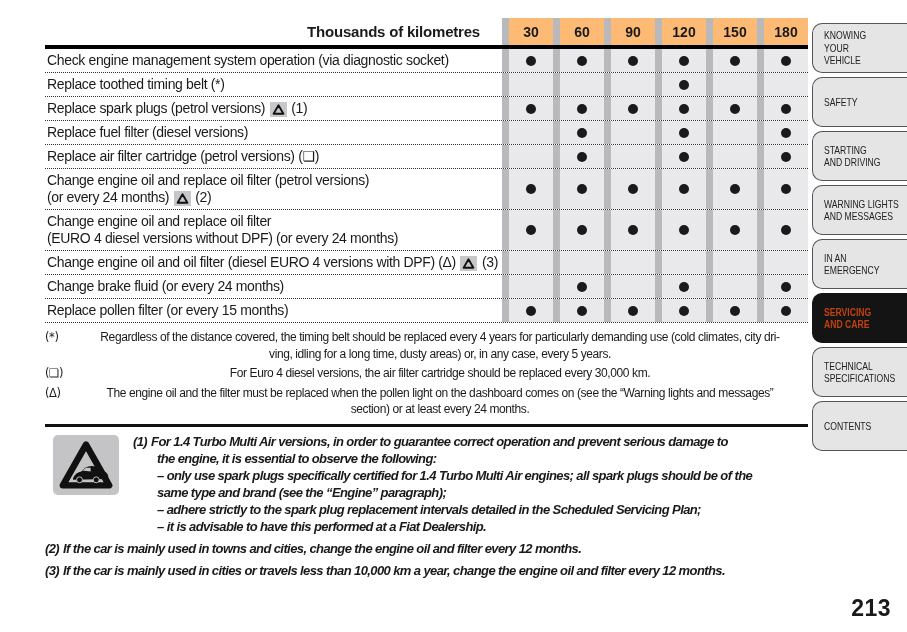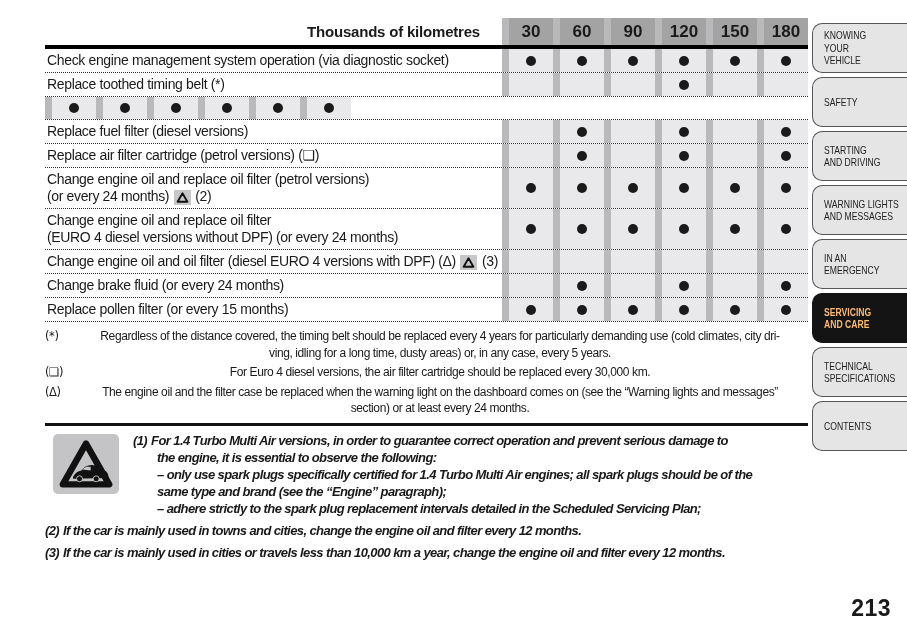--- a/index.html
+++ b/index.html
@@ -10,21 +10,21 @@
   
   .t-row{display:flex;align-items:stretch;min-height:22px;border-bottom:1px dotted #333;}
   .t-row.head{border-bottom:none;min-height:27px;}
   .t-label{width:457px;flex:none;display:flex;align-items:center;box-sizing:border-box;padding:3px 4px 3px 2px;}
   .t-label-text{font-size:14px;letter-spacing:-0.35px;line-height:17px;white-space:nowrap;
                 font-family:"Liberation Sans","DejaVu Sans",sans-serif;}
   .head .t-label{justify-content:flex-end;padding-right:22px;}
   .head-label{font-weight:bold;font-size:15px;letter-spacing:-0.2px;}
   .t-cell{width:51px;flex:none;box-sizing:border-box;border-left:7px solid #b9b9bb;
           background:#e9e9eb;display:flex;align-items:center;justify-content:center;}
-  .head .t-cell{background:#a3a3a3;font-weight:bold;font-size:17px;}
+  .head .t-cell{background:#fdba74;font-weight:bold;font-size:14px;}
   .head-bar{height:4px;background:#000;}
   .dot{width:10px;height:10px;border-radius:50%;background:#1a1a1a;}
   .tri-icon{display:inline-flex;width:17px;height:15px;background:#c7c7c9;
             align-items:center;justify-content:center;vertical-align:-2px;margin:0 1px;}
 
   
   .footnotes{margin-top:6px;font-size:12px;letter-spacing:-0.4px;line-height:16.5px;}
   .footnote{display:flex;margin-bottom:3px;}
   .fn-symbol{width:27px;flex:none;font-family:"DejaVu Sans","Liberation Sans",sans-serif;font-size:11.5px;}
   .fn-text{flex:1;text-align:center;}
@@ -41,21 +41,21 @@
   .note1-text .first{text-indent:-24px;}
   .note1-text div{white-space:nowrap;}
   .note-line{margin-top:5px;white-space:nowrap;}
   .note-prefix{margin-right:4px;}
 
   
   .sidebar{position:absolute;right:0;top:23px;width:95px;display:flex;flex-direction:column;gap:4px;}
   .tab{height:50px;flex:none;box-sizing:border-box;background:#e5e5e6;border:1px solid #555;border-right:none;
        border-radius:10px 0 0 10px;display:flex;align-items:center;padding-left:11px;color:#222;cursor:pointer;}
   .tab-label{font-size:10.5px;line-height:12.5px;letter-spacing:0;transform:scaleX(0.82);transform-origin:left center;white-space:nowrap;}
-  .tab.active{background:#141414;border-color:#141414;color:#fdba74;}
+  .tab.active{background:#141414;border-color:#141414;color:#c2410c;}
   .tab.active .tab-label{font-weight:bold;}
 
   .page-number{position:absolute;right:16px;bottom:10px;font-weight:bold;font-size:23px;letter-spacing:0.5px;}
 </style>
 </head>
 <body>
 
 <div class="page">
   <div class="content">
 
@@ -115,20 +115,27 @@
   <div class="t-cell"></div>
             <div class="t-cell"></div>
             <div class="t-cell"></div>
             <div class="t-cell">
               <span class="dot"></span>
             </div>
             <div class="t-cell"></div>
             <div class="t-cell"></div>
           </div>
           <div class="t-row">
+    <div class="t-label">
+              <span class="t-label-text">Replace spark plugs (petrol versions) <span class="tri-icon">
+                  <svg width="13" height="11" viewBox="0 0 20 18">
+                    <path d="M10 2 L18 16 L2 16 Z" fill="none" stroke="#111" stroke-width="3" stroke-linejoin="round"></path>
+                  </svg>
+                </span> (1)</span>
+            </div>
   <div class="t-cell">
               <span class="dot"></span>
             </div>
             <div class="t-cell">
               <span class="dot"></span>
             </div>
             <div class="t-cell">
               <span class="dot"></span>
             </div>
             <div class="t-cell">
@@ -293,21 +300,21 @@
   </div>
         <div class="footnote">
     <span class="fn-symbol">(❏)</span>
     <div class="fn-text">
             <div>For Euro 4 diesel versions, the air filter cartridge should be replaced every 30,000 km.</div>
           </div>
   </div>
         <div class="footnote">
     <span class="fn-symbol">(Δ)</span>
     <div class="fn-text">
-            <div>The engine oil and the filter case be replaced when the warning light on the dashboard comes on (see the “Warning lights and messages”</div>
+            <div>The engine oil and the filter must be replaced when the pollen light on the dashboard comes on (see the “Warning lights and messages”</div>
             <div>section) or at least every 24 months.</div>
           </div>
   </div>
       </div>
 
     <div class="divider"></div>
 
     <div class="notes">
       <div class="note1">
         <div class="warn-box">
@@ -318,20 +325,21 @@
             <circle cx="41" cy="43" r="3.2" fill="#111" stroke="#c4c4c6" stroke-width="1"></circle>
             <path d="M26 33 l4 -3 l5 0 l0 4 z" fill="#c4c4c6"></path>
           </svg>
         </div>
         <div class="note1-text">
             <div class="first"><span class="note-prefix">(1)</span>For 1.4 Turbo Multi Air versions, in order to guarantee correct operation and prevent serious damage to</div>
             <div>the engine, it is essential to observe the following:</div>
             <div>– only use spark plugs specifically certified for 1.4 Turbo Multi Air engines; all spark plugs should be of the</div>
             <div>same type and brand (see the “Engine” paragraph);</div>
             <div>– adhere strictly to the spark plug replacement intervals detailed in the Scheduled Servicing Plan;</div>
+            <div>– it is advisable to have this performed at a Fiat Dealership.</div>
           </div>
       </div>
       <div class="note-line">
         <span class="note-prefix">(2)</span><span>If the car is mainly used in towns and cities, change the engine oil and filter every 12 months.</span>
       </div>
       <div class="note-line">
         <span class="note-prefix">(3)</span><span>If the car is mainly used in cities or travels less than 10,000 km a year, change the engine oil and filter every 12 months.</span>
       </div>
     </div>
   </div>

